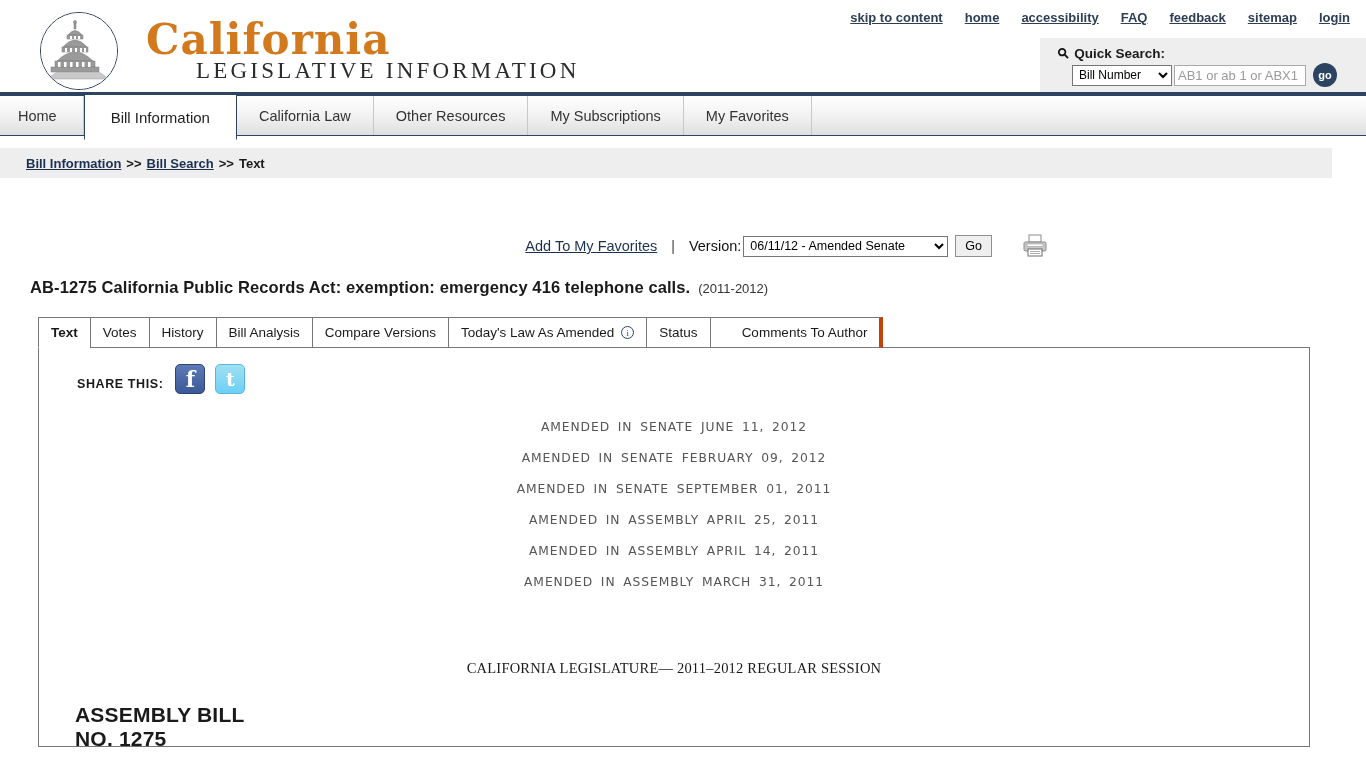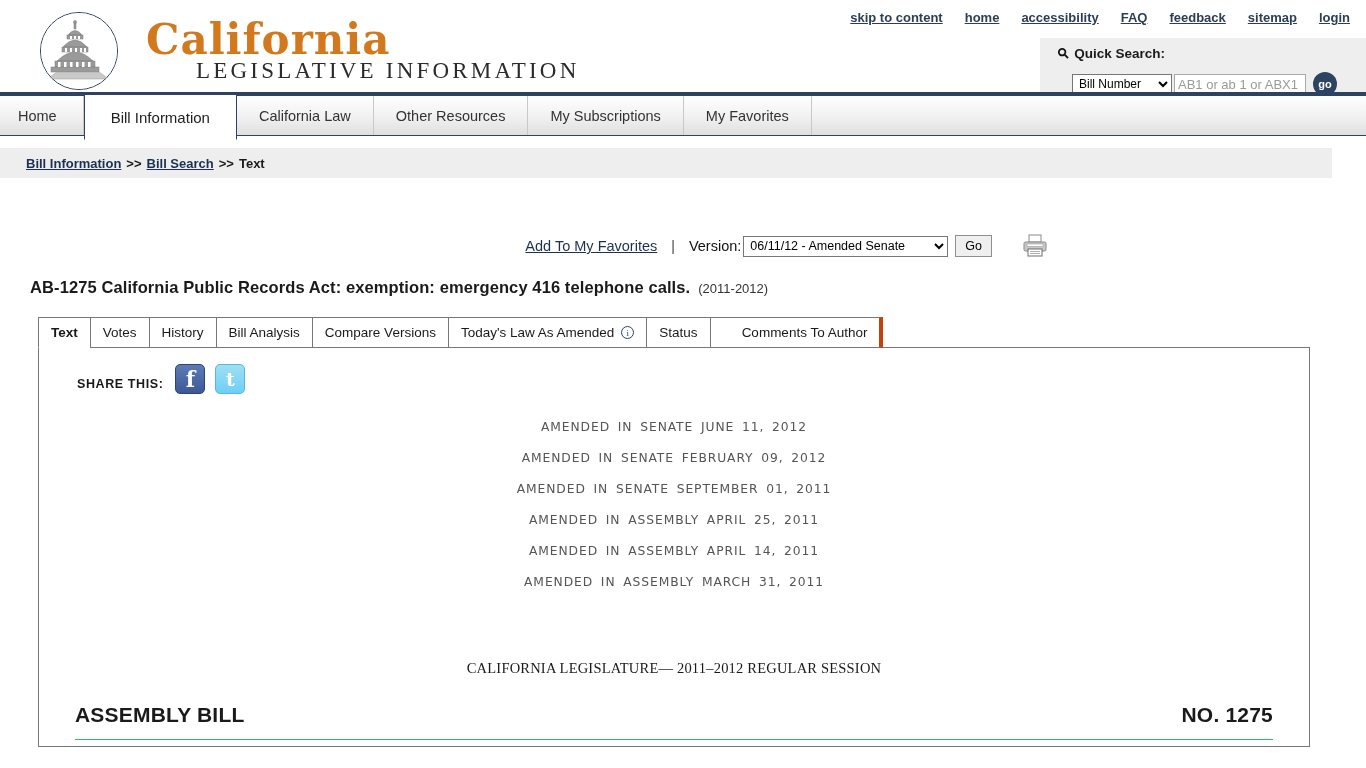--- a/index.html
+++ b/index.html
@@ -90,21 +90,21 @@
     display: inline-block;
     margin-right: 6px;
     font-size: 14px;
     transform: rotate(-45deg) ;
     color: #111;
     font-weight: bold;
   }
   .qs-row {
     display: flex;
     align-items: center;
-    margin-top: 9px;
+    margin-top: 0;
     gap: 2px;
     padding-left: 14px;
   }
   select.qs-select {
     font-family: "Liberation Sans", sans-serif;
     font-size: 12px;
     height: 21px;
     width: 100px;
     border: 1px solid #767676;
     background: #ffffff;
@@ -377,21 +377,22 @@
     color: #1a1a1a;
     margin-top: 62px;
     letter-spacing: 0.2px;
   }
   .billhead {
     display: flex;
     justify-content: space-between;
     align-items: baseline;
     margin: 26px 36px 0 36px;
     padding-bottom: 12px;
-    border-bottom: 1px solid #22c55e;
+    border-bottom: 5px solid #22c55e;
+    flex-direction: column;
   }
   .billhead .left {
     font-size: 21px;
     font-weight: bold;
     color: #1a1a1a;
     letter-spacing: 0.2px;
   }
   .billhead .right {
     font-size: 21px;
     font-weight: bold;

